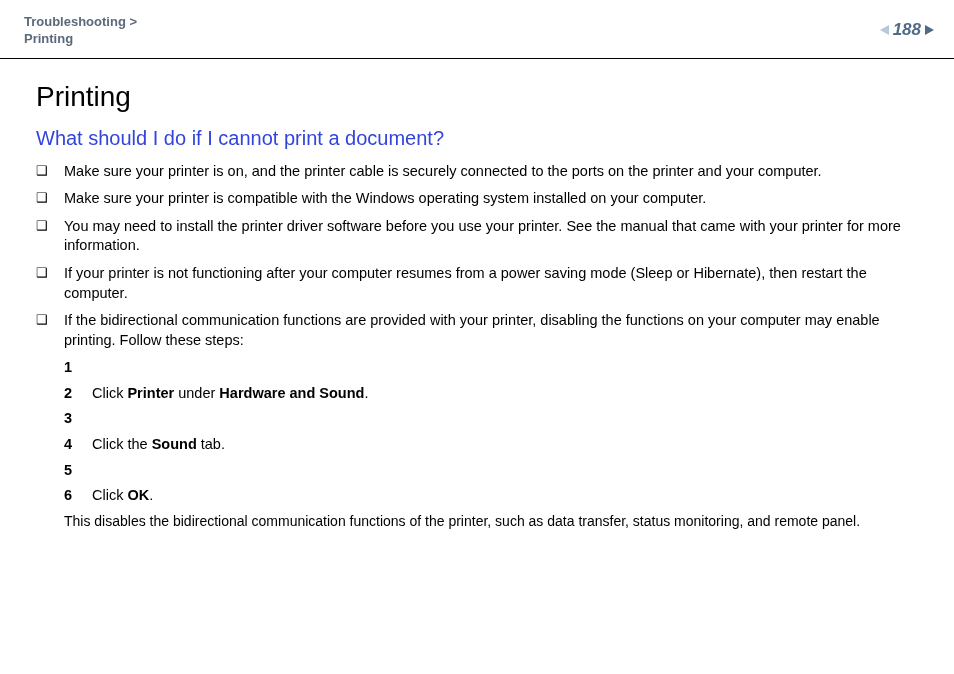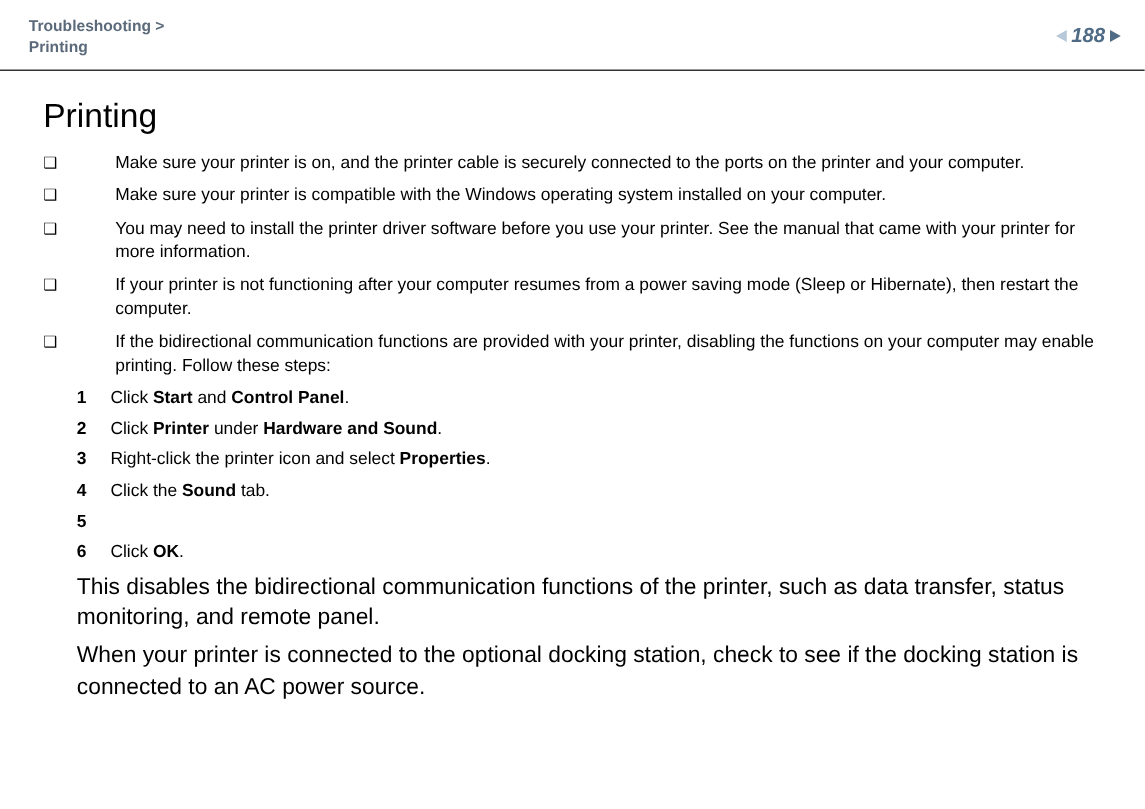--- a/index.html
+++ b/index.html
@@ -10,45 +10,46 @@
   .pagenav { display: flex; align-items: center; gap: 4px; font-weight: bold; font-style: italic; font-size: 17px; color: #4f6b85; margin-top: 6px; }
   .tri { width: 0; height: 0; display: inline-block; }
   .tri-left { border-top: 5px solid transparent; border-bottom: 5px solid transparent; border-right: 9px solid #b7c8d8; }
   .tri-right { border-top: 5px solid transparent; border-bottom: 5px solid transparent; border-left: 9px solid #4f6b85; }
   .content { padding: 22px 30px 0 36px; }
   h1.title { font-size: 28px; font-weight: 400; color: #000; margin-bottom: 14px; }
   h2.subtitle { font-size: 20px; font-weight: 400; color: #3344dd; margin-bottom: 12px; }
   .bullets { list-style: none; }
   .bullets > li { display: flex; align-items: flex-start; margin-bottom: 8px; font-size: 14.5px; line-height: 1.35; }
   .bullets > li .mk { flex: 0 0 28px; font-size: 13px; }
-  .bullets > li .txt { flex: 1; margin-left: 32px; }
+  .bullets > li .txt { flex: 1; }
   .steps { list-style: none; margin-top: 6px; margin-left: 28px; }
   .steps > li { display: flex; align-items: flex-start; margin-bottom: 6px; font-size: 14.5px; line-height: 1.35; }
   .steps > li .num { flex: 0 0 28px; font-weight: bold; }
-  .para { margin-left: 28px; font-size: 19px; line-height: 1.35; margin-top: 6px; margin-bottom: 6px; }
+  .para { margin-left: 28px; font-size: 14px; line-height: 1.35; margin-top: 6px; margin-bottom: 6px; }
   b { font-weight: bold; }
 </style>
 </head>
 <body>
 <div class="page">
 
 <div class="header">
   <div class="breadcrumb">
     <div>Troubleshooting &gt;</div>
     <div>Printing</div>
   </div>
   <div class="pagenav">
     <span class="tri tri-left"></span>
     <span>188</span>
     <span class="tri tri-right"></span>
   </div>
 </div>
 
 <div class="content">
   <h1 class="title">Printing</h1>
+  <h2 class="subtitle">What should I do if I cannot print a document?</h2>
 
   <ul class="bullets">
     <li>
           <span class="mk">❑</span>
           <span class="txt">Make sure your printer is on, and the printer cable is securely connected to the ports on the printer and your computer.</span>
         </li>
     <li>
           <span class="mk">❑</span>
           <span class="txt">Make sure your printer is compatible with the Windows operating system installed on your computer.</span>
         </li>
@@ -62,40 +63,37 @@
         </li>
     <li>
           <span class="mk">❑</span>
           <span class="txt">If the bidirectional communication functions are provided with your printer, disabling the functions on your computer may enable printing. Follow these steps:</span>
         </li>
   </ul>
 
   <ol class="steps">
     <li>
           <span class="num">1</span>
-          <span class="txt"><span>Click </span><b>Start</b><span> and </span><b>Control Panel</b><span>.</span></span>
         </li>
     <li>
           <span class="num">2</span>
           <span class="txt"><span>Click </span><b>Printer</b><span> under </span><b>Hardware and Sound</b><span>.</span></span>
         </li>
     <li>
           <span class="num">3</span>
-          <span class="txt"><span>Right-click the printer icon and select </span><b>Properties</b><span>.</span></span>
         </li>
     <li>
           <span class="num">4</span>
           <span class="txt"><span>Click the </span><b>Sound</b><span> tab.</span></span>
         </li>
     <li>
           <span class="num">5</span>
         </li>
     <li>
           <span class="num">6</span>
           <span class="txt"><span>Click </span><b>OK</b><span>.</span></span>
         </li>
   </ol>
 
   <p class="para">This disables the bidirectional communication functions of the printer, such as data transfer, status monitoring, and remote panel.</p>
-  <p class="para">When your printer is connected to the optional docking station, check to see if the docking station is connected to an AC power source.</p>
 </div>
 
 </div>
 
 </body></html>

